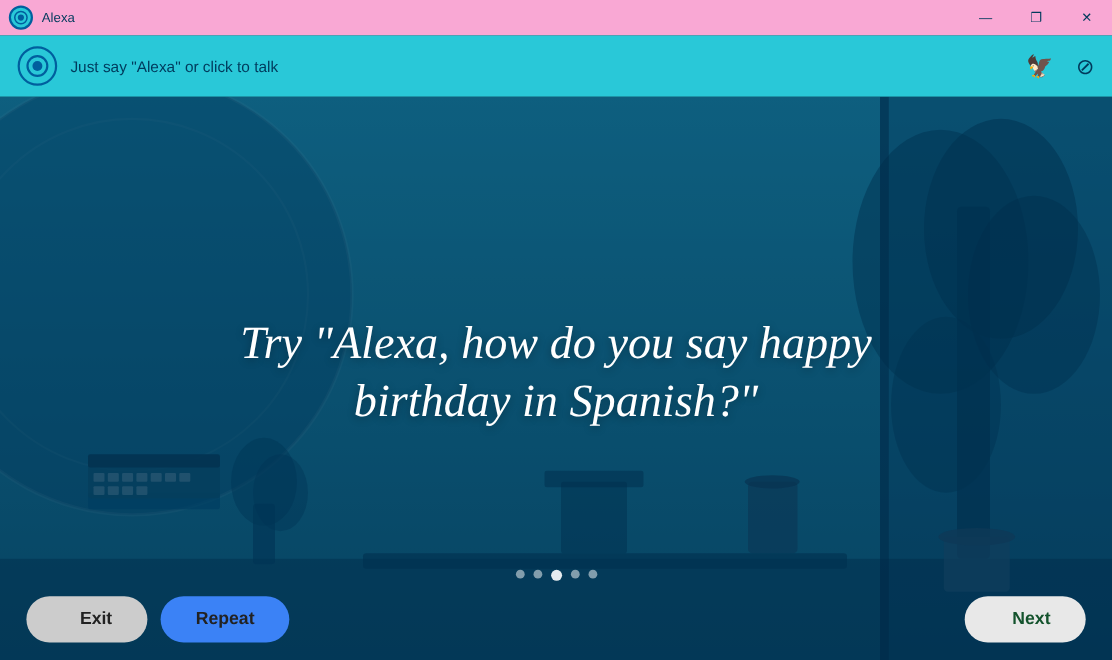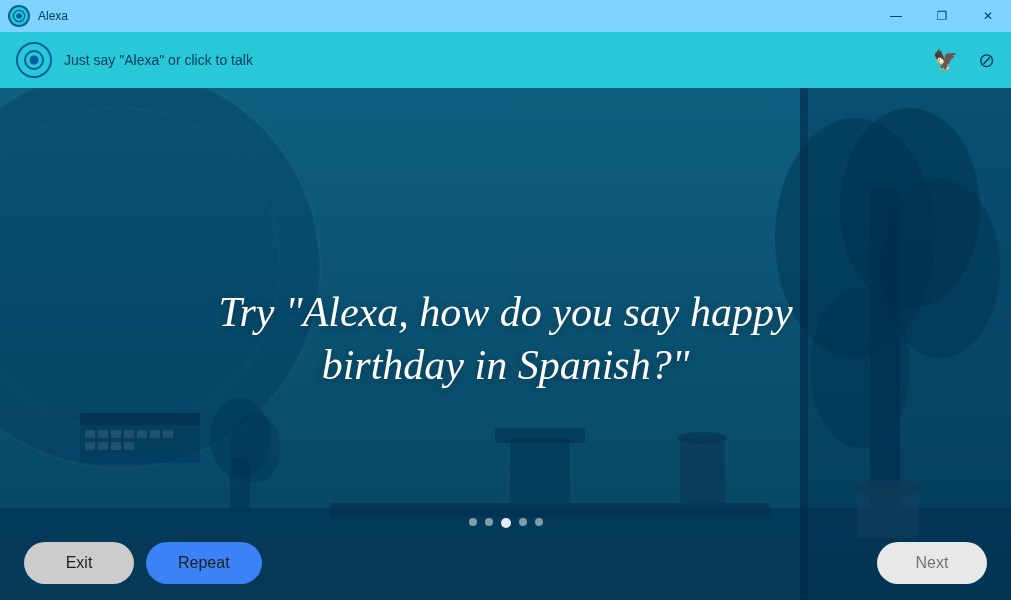--- a/index.html
+++ b/index.html
@@ -9,21 +9,21 @@
       height: 600px;
       overflow: hidden;
       font-family: 'Segoe UI', sans-serif;
       background: #000;
     }
 
     
     .titlebar {
       width: 100%;
       height: 32px;
-      background: #7dd3fc;
+      background: #f9a8d4;
       display: flex;
       align-items: center;
       padding: 4px 8px;
       position: relative;
       z-index: 10;
     }
 
     .titlebar-logo {
       width: 22px;
       height: 22px;
@@ -192,38 +192,39 @@
     .left-buttons {
       display: flex;
       gap: 12px;
     }
 
     .btn {
       padding: 12px 32px;
       border-radius: 30px;
       border: none;
       font-size: 16px;
-      font-weight: 400;
+      font-weight: 700;
       cursor: pointer;
       min-width: 110px;
+      text-align: right;
     }
 
     .btn-exit {
       background: #cccccc;
       color: #222;
     }
 
     .btn-repeat {
       background: #3b82f6;
       color: #222;
     }
 
     .btn-next {
       background: #e8e8e8;
-      color: #737373;
+      color: #14532d;
       font-size: 16px;
     }
   </style>
 </head>
 <body>
 
 <div class="titlebar">
   <div class="titlebar-logo">
     <svg viewBox="0 0 20 20" fill="none">
       <circle cx="10" cy="10" r="8" stroke="#005f9e" stroke-width="2"></circle>

